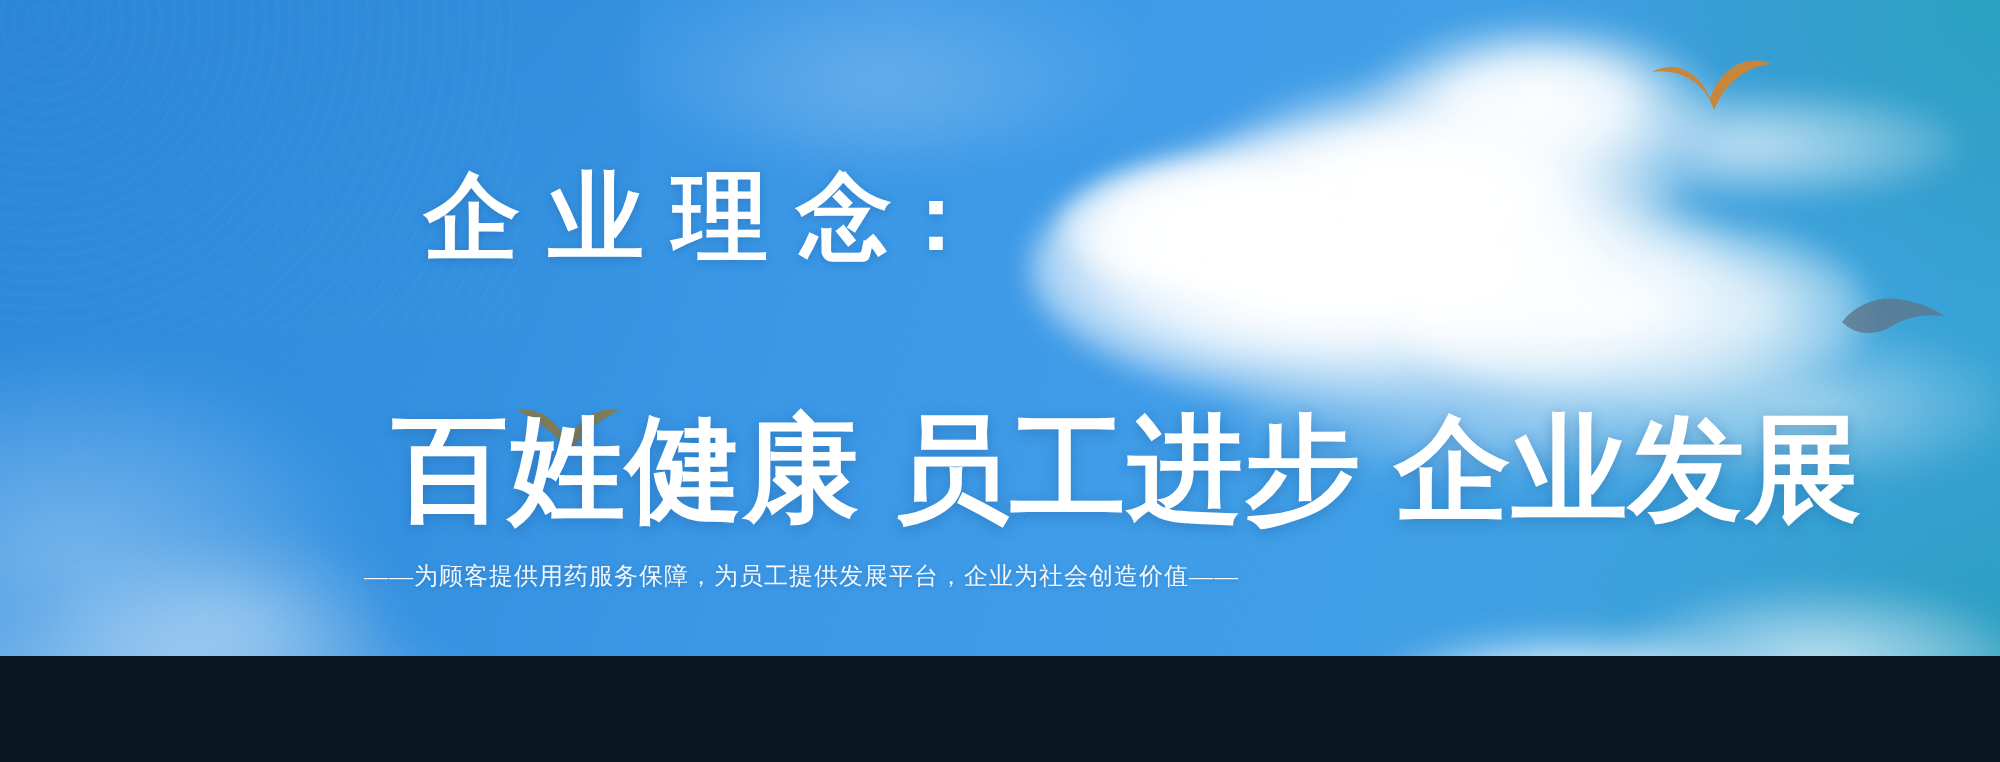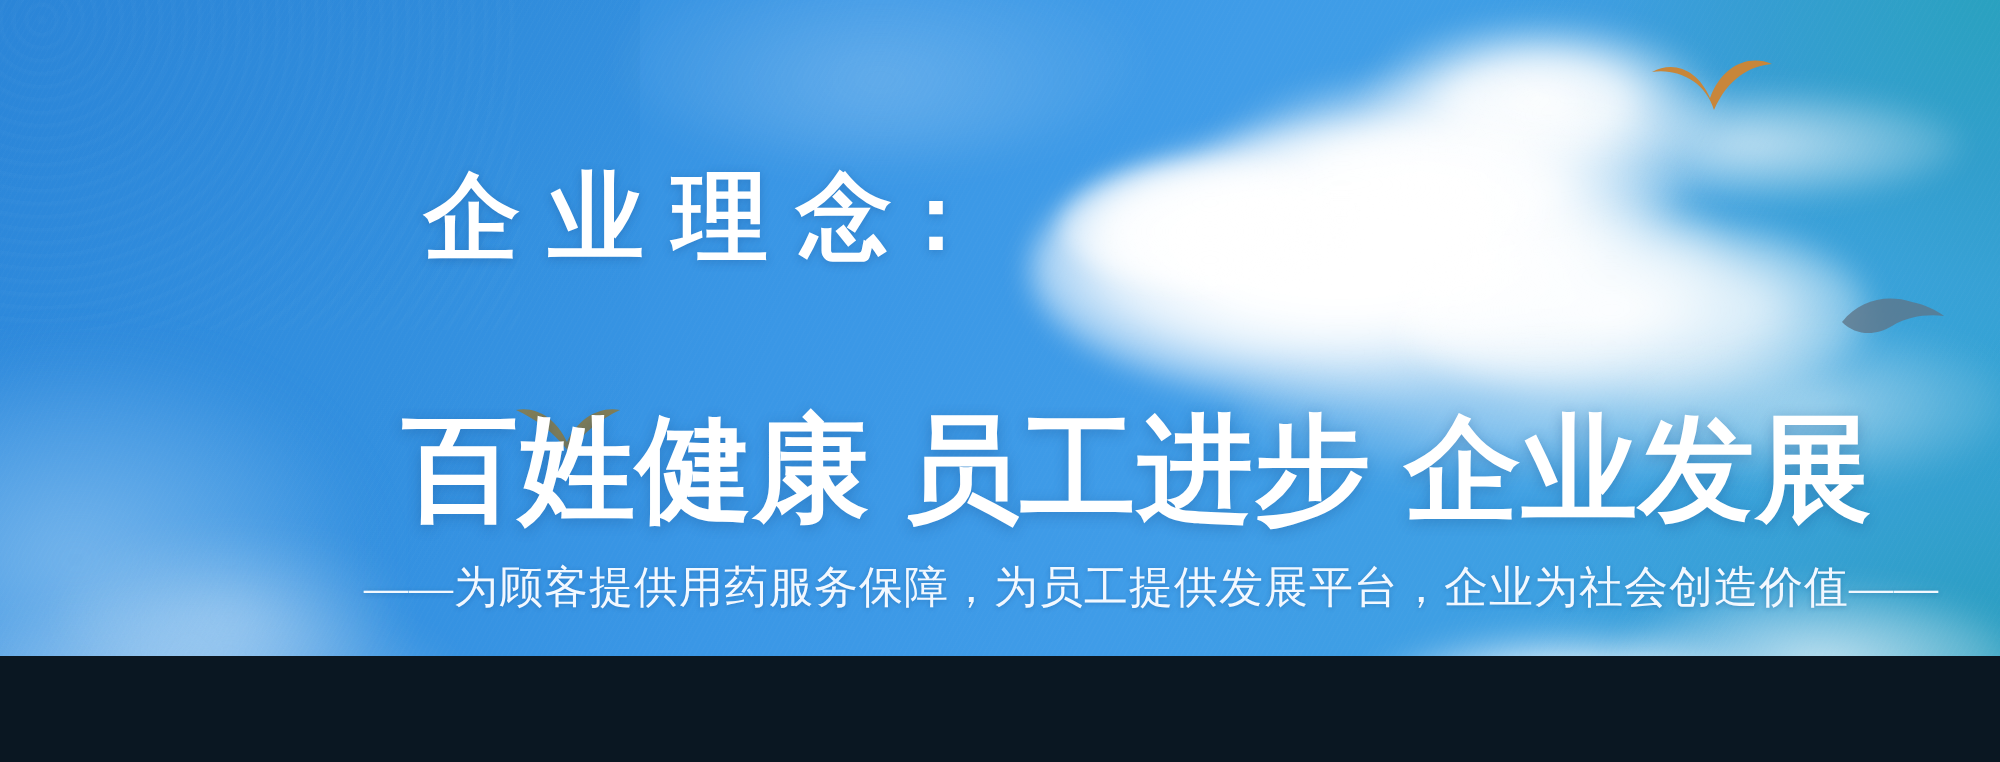--- a/index.html
+++ b/index.html
@@ -70,29 +70,29 @@
     line-height:1.12;white-space:nowrap;
     text-shadow:0 2px 10px rgba(20,70,130,.28);
   }
   .title-en{
     position:absolute;left:406px;top:296px;
     font-size:49px;font-weight:400;color:#ffffff;letter-spacing:1.5px;
     line-height:1.12;white-space:nowrap;
     text-shadow:0 2px 8px rgba(20,70,130,.25);
   }
   .headline{
-    position:absolute;left:402px;top:406px;
+    position:absolute;left:392px;top:406px;
     font-size:116px;font-weight:700;color:#ffffff;letter-spacing:1px;
     line-height:1.1;white-space:nowrap;
     text-shadow:0 3px 14px rgba(20,70,130,.30);
   }
   .tagline{
     position:absolute;left:364px;top:562px;
     font-family:"Liberation Serif","DejaVu Serif",serif;
-    font-size:44px;font-weight:400;color:#f2f8ff;letter-spacing:1px;
+    font-size:24px;font-weight:400;color:#f2f8ff;letter-spacing:1px;
     line-height:1.2;white-space:nowrap;
     text-shadow:0 1px 5px rgba(20,70,130,.32);
   }
 </style>
 </head>
 <body>
 
 <div id="banner">
 
   <div class="sky-base"></div>

